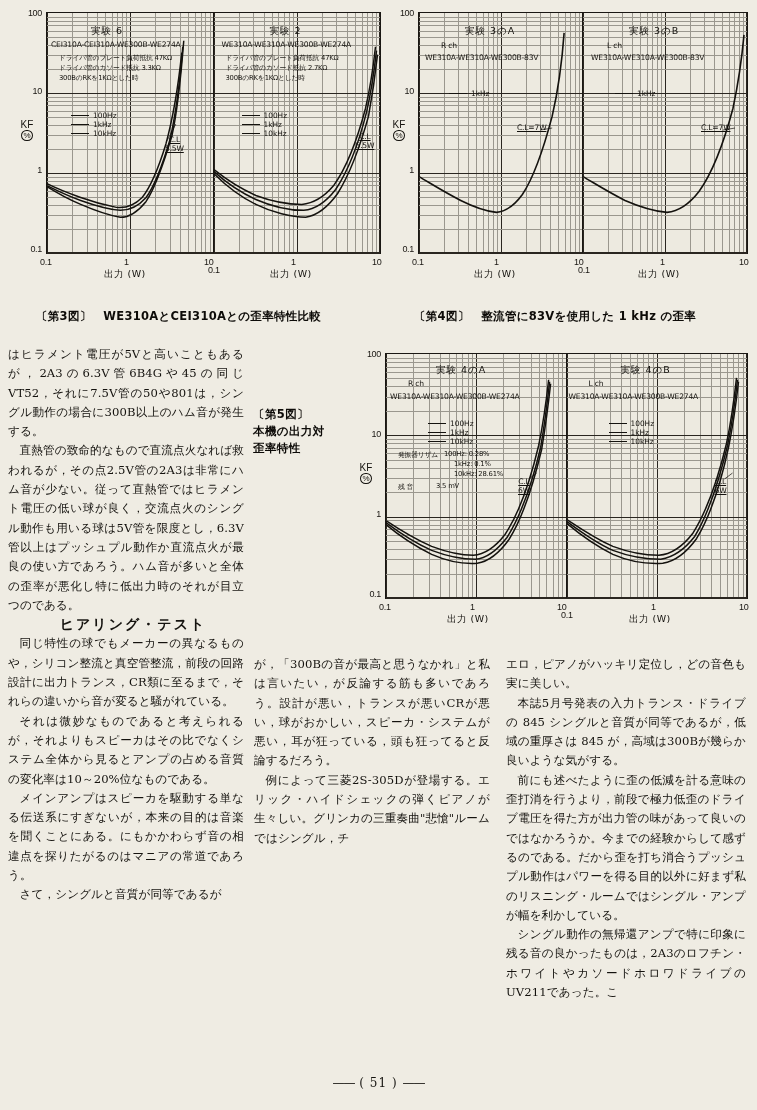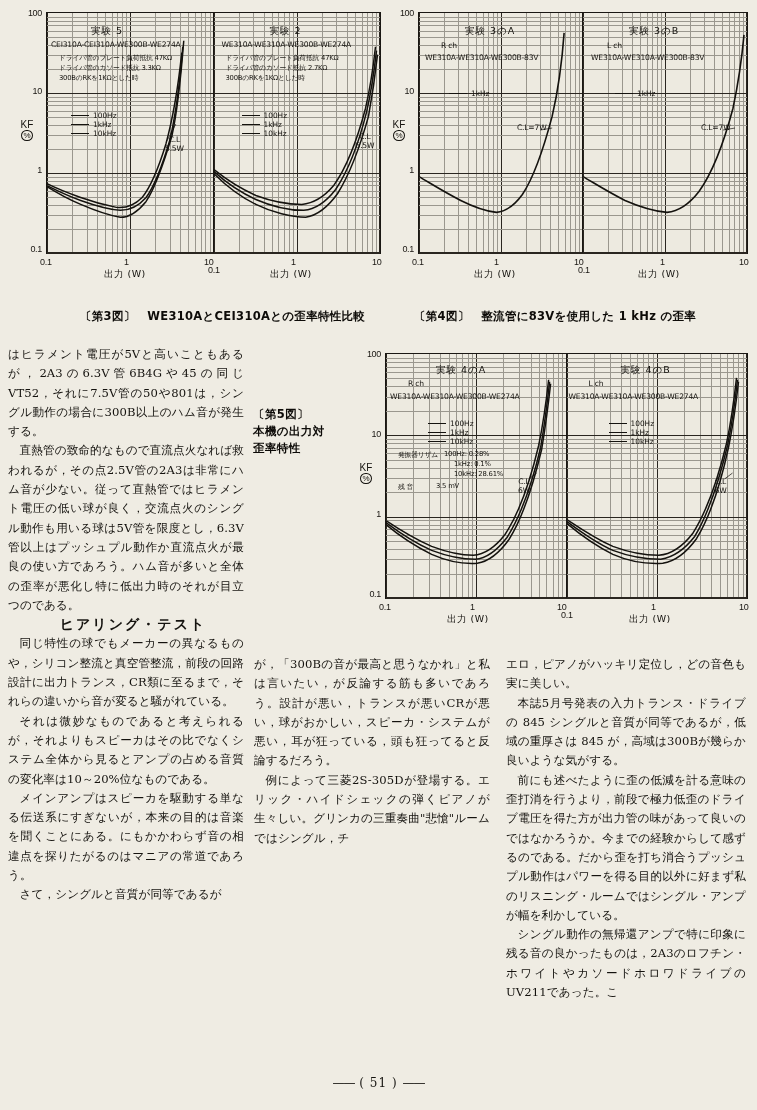--- a/index.html
+++ b/index.html
@@ -37,21 +37,21 @@
   .kflabel{position:absolute;font-size:10px;font-family:"Liberation Sans",sans-serif;
            line-height:1.0;text-align:center;color:#14120e;}
   .kflabel .pct{display:inline-block;border:1px solid #14120e;border-radius:50%;
                 padding:0px 1px;font-size:8px;line-height:9px;}
 
   .ann{position:absolute;font-family:"DejaVu Sans",sans-serif;color:#14120e;
        white-space:nowrap;letter-spacing:-0.2px;}
   .ann-title{font-size:9.5px;letter-spacing:1px;}
   .ann-sm{font-size:7.6px;}
   .ann-xs{font-size:6.8px;}
-  .ann-cl{font-size:7.6px;line-height:8.5px;text-align:center;}
+  .ann-cl{font-size:7.6px;line-height:8.5px;text-align:center;text-decoration:underline;}
 
   .legend{position:absolute;font-family:"DejaVu Sans",sans-serif;font-size:7.4px;}
   .legend .row{display:flex;align-items:center;height:9px;}
   .legend .swatch{width:18px;height:0;border-top:1.6px solid #14120e;margin-right:4px;}
 
   svg.curves{position:absolute;inset:0;width:100%;height:100%;overflow:visible;}
   svg.curves path{fill:none;stroke:#14120e;}
 
   
   .caption{position:absolute;font-family:"DejaVu Sans",sans-serif;
@@ -139,21 +139,21 @@
           <div class="hmin" style="top: 191.835px;"></div>
           <div class="hmin" style="top: 184.082px;"></div>
           <div class="hmin" style="top: 177.748px;"></div>
           <div class="hmin" style="top: 172.392px;"></div>
           <div class="hmin" style="top: 167.753px;"></div>
           <div class="hmin" style="top: 163.661px;"></div>
           <div class="hmajor" style="top: 239px;"></div>
         </div>
 
       <div class="halfpane left">
-        <div class="ann ann-title" style="left:44px;top:12px;">実験 5</div>
+        <div class="ann ann-title" style="left:44px;top:12px;">実験 6</div>
         <div class="ann ann-sm" style="left:4px;top:27px;">CEI310A-CEI310A-WE300B-WE274A</div>
         <div class="ann ann-xs" style="left:12px;top:40px;">ドライバ管のプレート負荷抵抗 47KΩ</div>
         <div class="ann ann-xs" style="left:12px;top:50px;">ドライバ管のカソード抵抗 3.3KΩ</div>
         <div class="ann ann-xs" style="left:12px;top:60px;">300BのRKを1KΩとした時</div>
         <div class="legend" style="left:24px;top:98px;">
           <div class="row">
               <span class="swatch"></span>
               <span>100Hz</span>
             </div>
           <div class="row">
@@ -337,21 +337,21 @@
     <div class="xlab" style="left:-6px;top:245px;">0.1</div>
     <div class="xlab" style="left:76px;top:245px;">1</div>
     <div class="xlab" style="left:156px;top:245px;">10</div>
     <div class="xlab" style="left:160px;top:253px;">0.1</div>
     <div class="xlab" style="left:242px;top:245px;">1</div>
     <div class="xlab" style="left:321px;top:245px;">10</div>
     <div class="axtitle" style="left:56px;top:256px;">出力 (W)</div>
     <div class="axtitle" style="left:220px;top:256px;">出力 (W)</div>
   </div>
 
-  <div class="caption" style="left:36px;top:309px;margin-left:44px;">〔第3図〕　WE310AとCEI310Aとの歪率特性比較</div>
+  <div class="caption" style="left:36px;top:309px;">〔第3図〕　WE310AとCEI310Aとの歪率特性比較</div>
   <div class="caption" style="left:414px;top:309px;">〔第4図〕　整流管に83Vを使用した 1 kHz の歪率</div>
 
   <div class="fig5cap" style="left:253px;top:406px;width:110px;">
     <div>〔第5図〕</div>
     <div>本機の出力対</div>
     <div>歪率特性</div>
   </div>
 
   <div class="chartbox" style="left:385px;top:353px;width:363px;height:246px;">
     <div class="plot">

